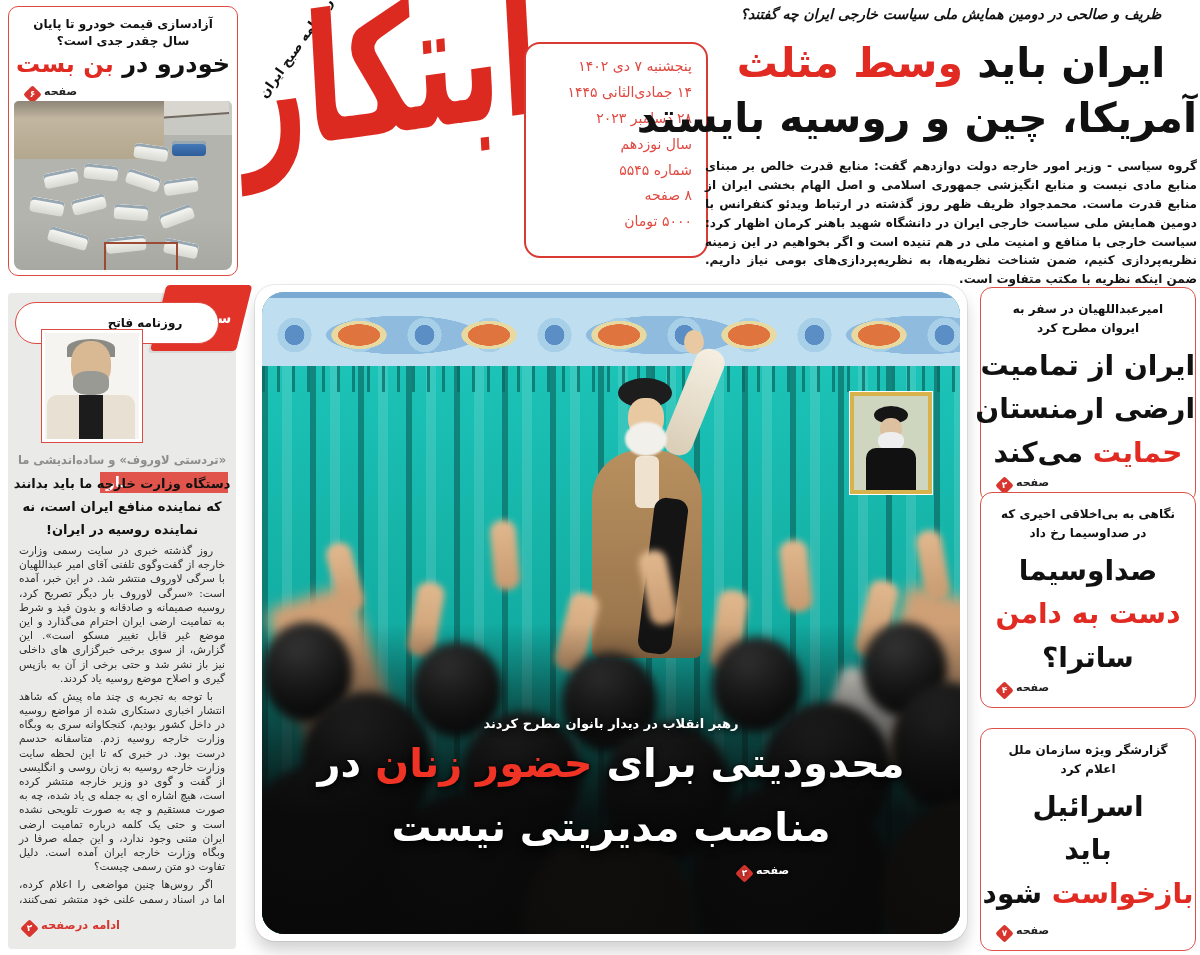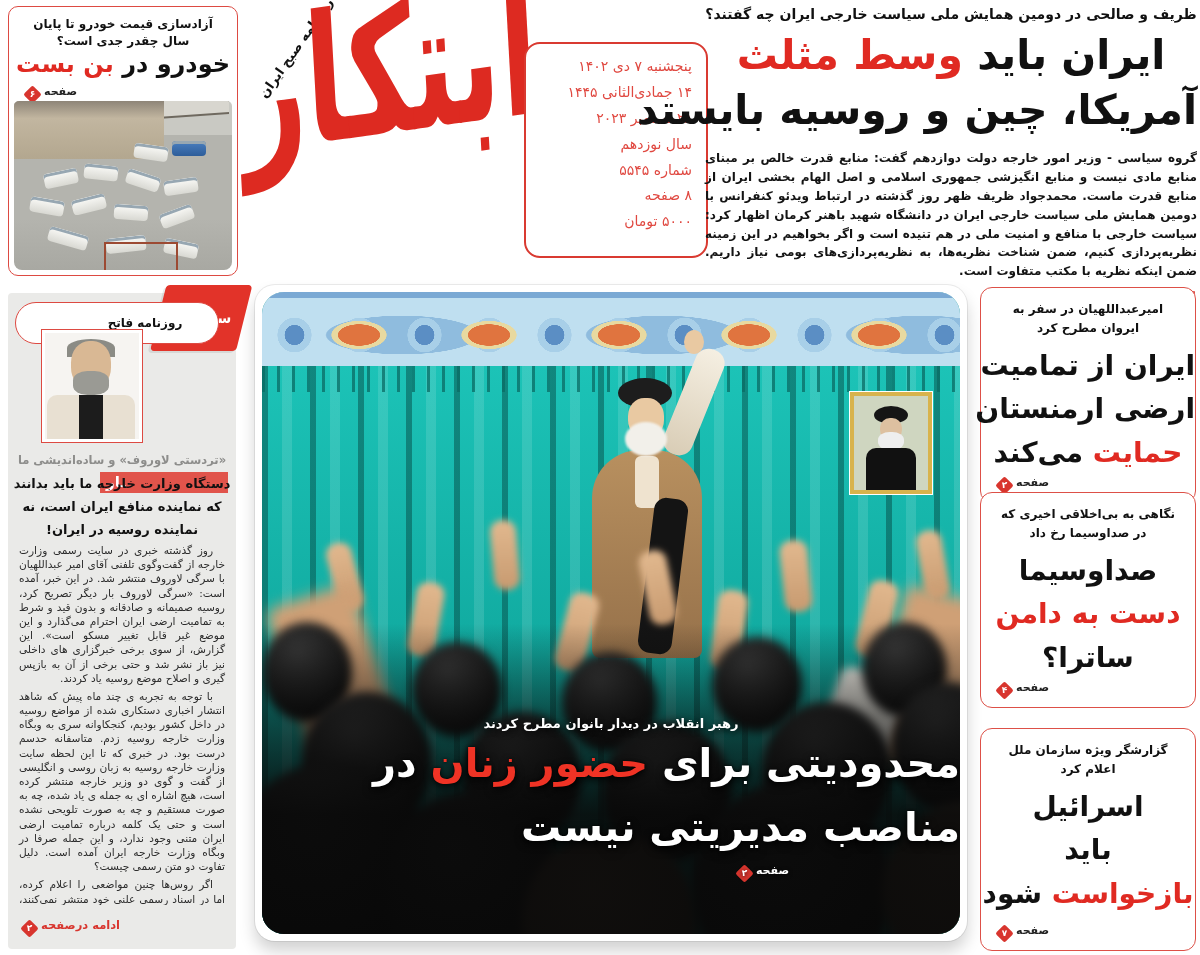--- a/index.html
+++ b/index.html
@@ -42,21 +42,21 @@
     transform:scaleY(1.58) rotate(-5deg);transform-origin:50% 55%;}
   #tagline{left:256px;top:92px;font-size:13px;font-weight:bold;color:#111;
     transform:rotate(-55deg);transform-origin:left top;white-space:nowrap;}
   #date-box{left:524px;top:42px;width:180px;height:212px;border:2px solid #d93a31;
     border-radius:16px;background:#fff;}
   #date-box .d{color:#e04840;font-size:14px;line-height:1.85;text-align:right;
     padding:0 14px;white-space:nowrap;}
   #date-box .wrap{padding-top:10px;}
   
   #lead{left:705px;top:6px;width:492px;}
-  #lead .kicker{text-align:center;font-size:14px;font-weight:bold;margin-bottom:6px;}
+  #lead .kicker{text-align:center;font-size:14px;font-weight:bold;margin-bottom:14px;font-style:italic;}
   #lead .l1,#lead .l2{text-align:center;font-size:41px;font-weight:bold;
     white-space:nowrap;line-height:1.35;}
   #lead .body{margin-top:10px;font-size:12px;line-height:1.58;text-align:justify;
     font-weight:600;color:#141414;}
   #lead .morerow{margin-top:4px;margin-right:0;text-align:left;padding-left:390px;}
   
   #editorial{left:8px;top:293px;width:228px;height:656px;background:#eaeae8;
     border-radius:4px;}
   .ribbon{position:absolute;right:0px;top:-8px;width:86px;height:66px;
     background:#e23329;transform:skewX(-14deg);transform-origin:bottom;
@@ -155,21 +155,21 @@
   .portrait .pb{left:24px;top:36px;width:26px;height:18px;background:#eee;
     border-radius:45%;}
   .portrait .pr{left:12px;top:52px;width:50px;height:42px;background:#111;
     border-radius:10px 10px 0 0;}
   
   .caption{position:absolute;left:0;right:0;top:424px;text-align:center;z-index:5;}
   .caption .kicker{color:#fff;font-size:13px;font-weight:bold;
     text-shadow:0 2px 6px rgba(0,0,0,.95);}
   .caption .l1,.caption .l2{color:#fff;font-size:40px;font-weight:bold;
     line-height:1.6;white-space:nowrap;
-    text-shadow:0 3px 8px rgba(0,0,0,.95),0 0 3px rgba(0,0,0,.8);text-align:right;}
+    text-shadow:0 3px 8px rgba(0,0,0,.95),0 0 3px rgba(0,0,0,.8);}
   .caption .l1 .red,{}
   .caption .pbadge{display:inline-block;color:#fff;font-size:11px;font-weight:bold;
     transform:translateX(150px);text-shadow:0 1px 4px rgba(0,0,0,.9);}
   
   .rbox{left:980px;width:214px;border:1.2px solid #dd5047;border-radius:12px;
     background:#fff;}
   .rbox .kicker{position:absolute;top:12px;left:0;right:0;text-align:center;
     font-size:12px;font-weight:600;line-height:1.6;padding:0 14px;}
   .rbox .hl{position:absolute;top:56px;left:0;right:0;text-align:center;
     font-size:28px;font-weight:bold;line-height:1.55;white-space:nowrap;}

